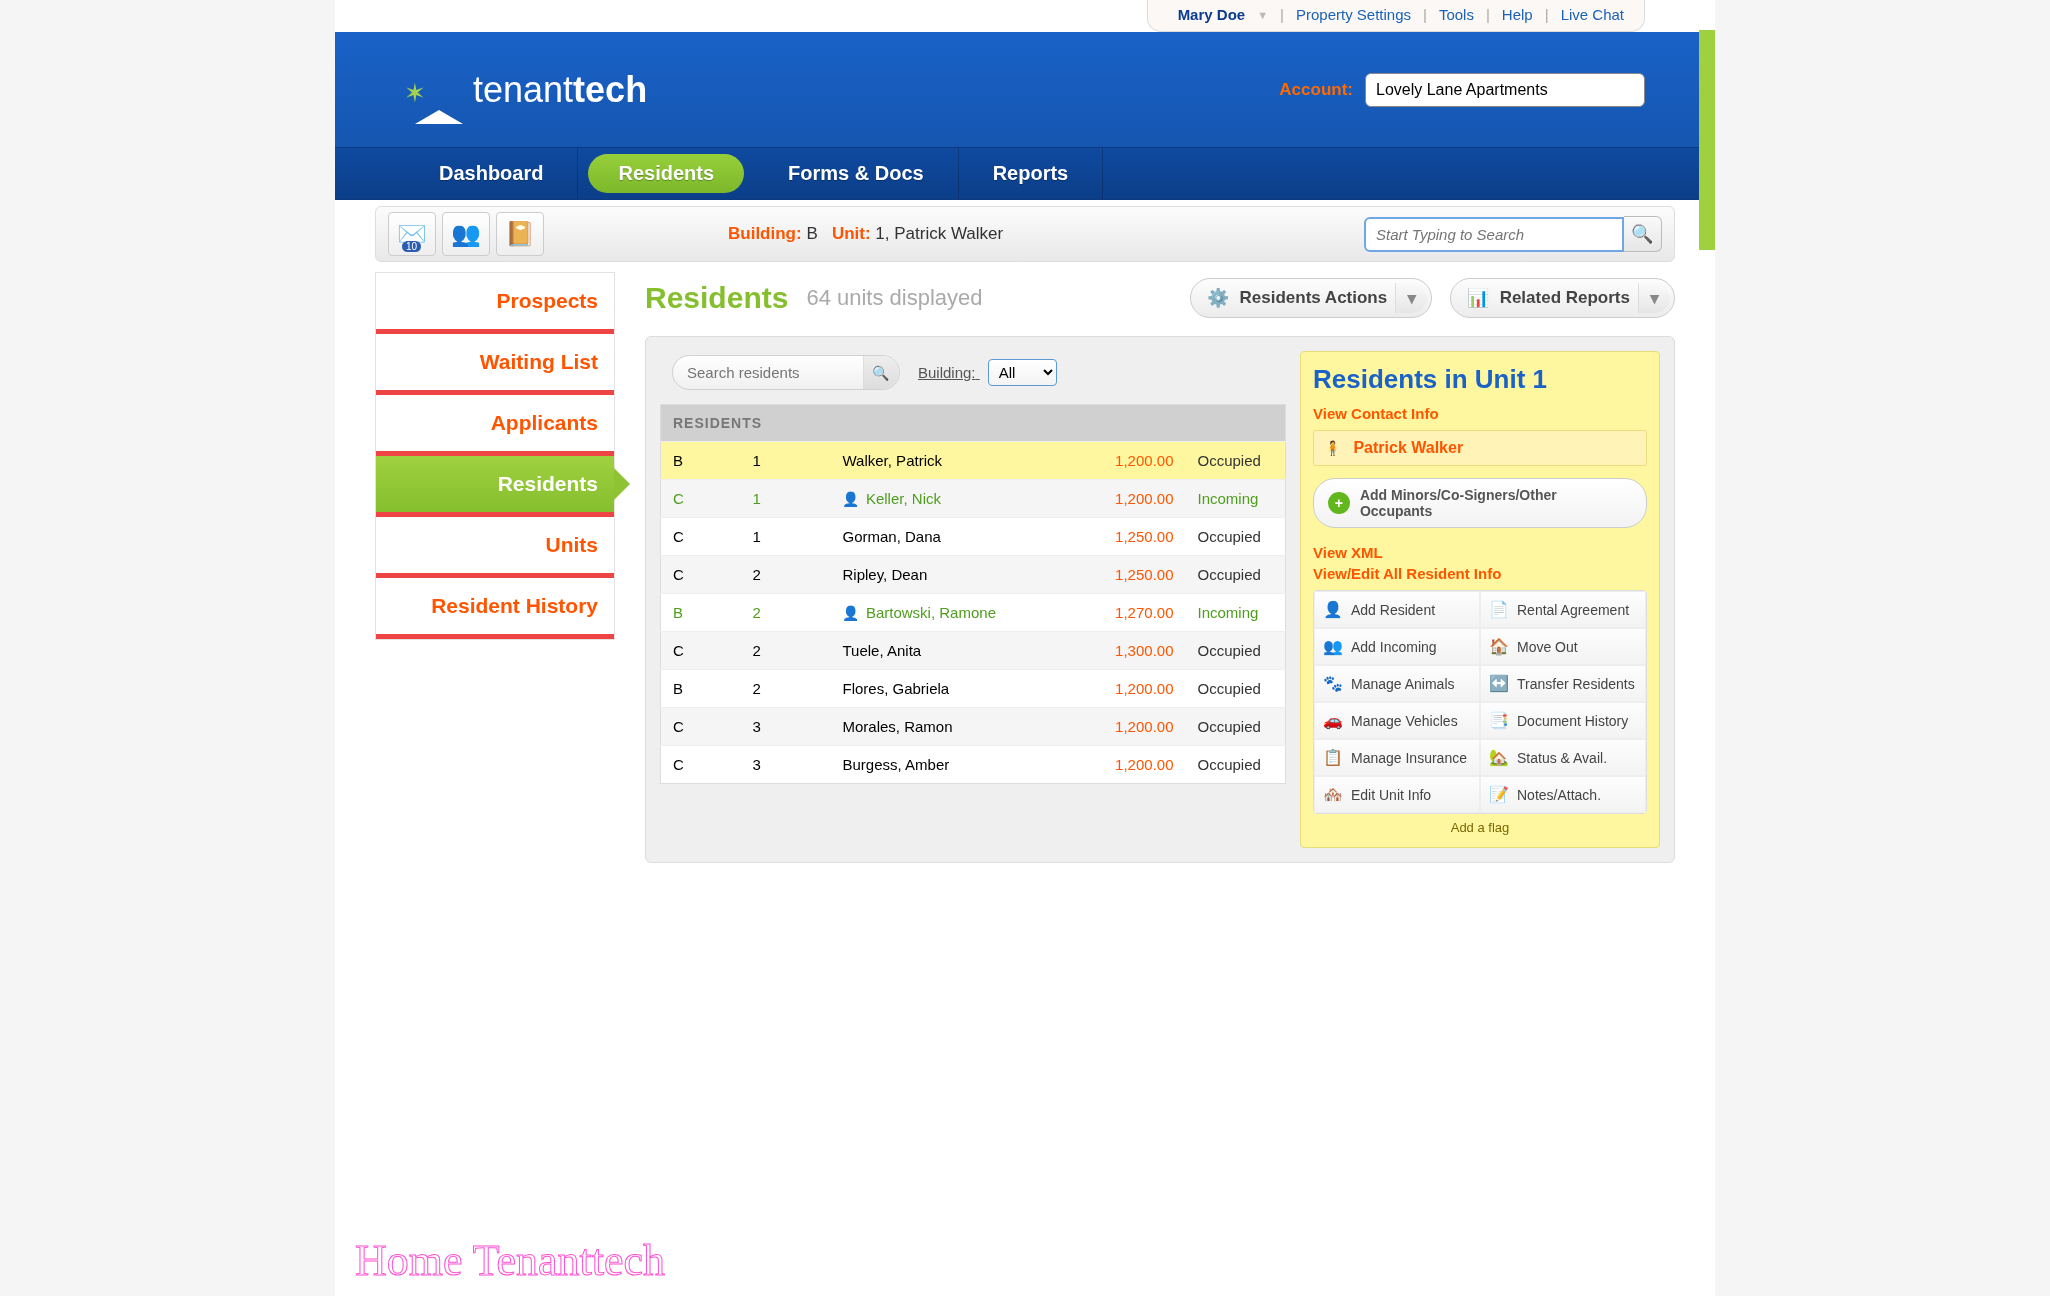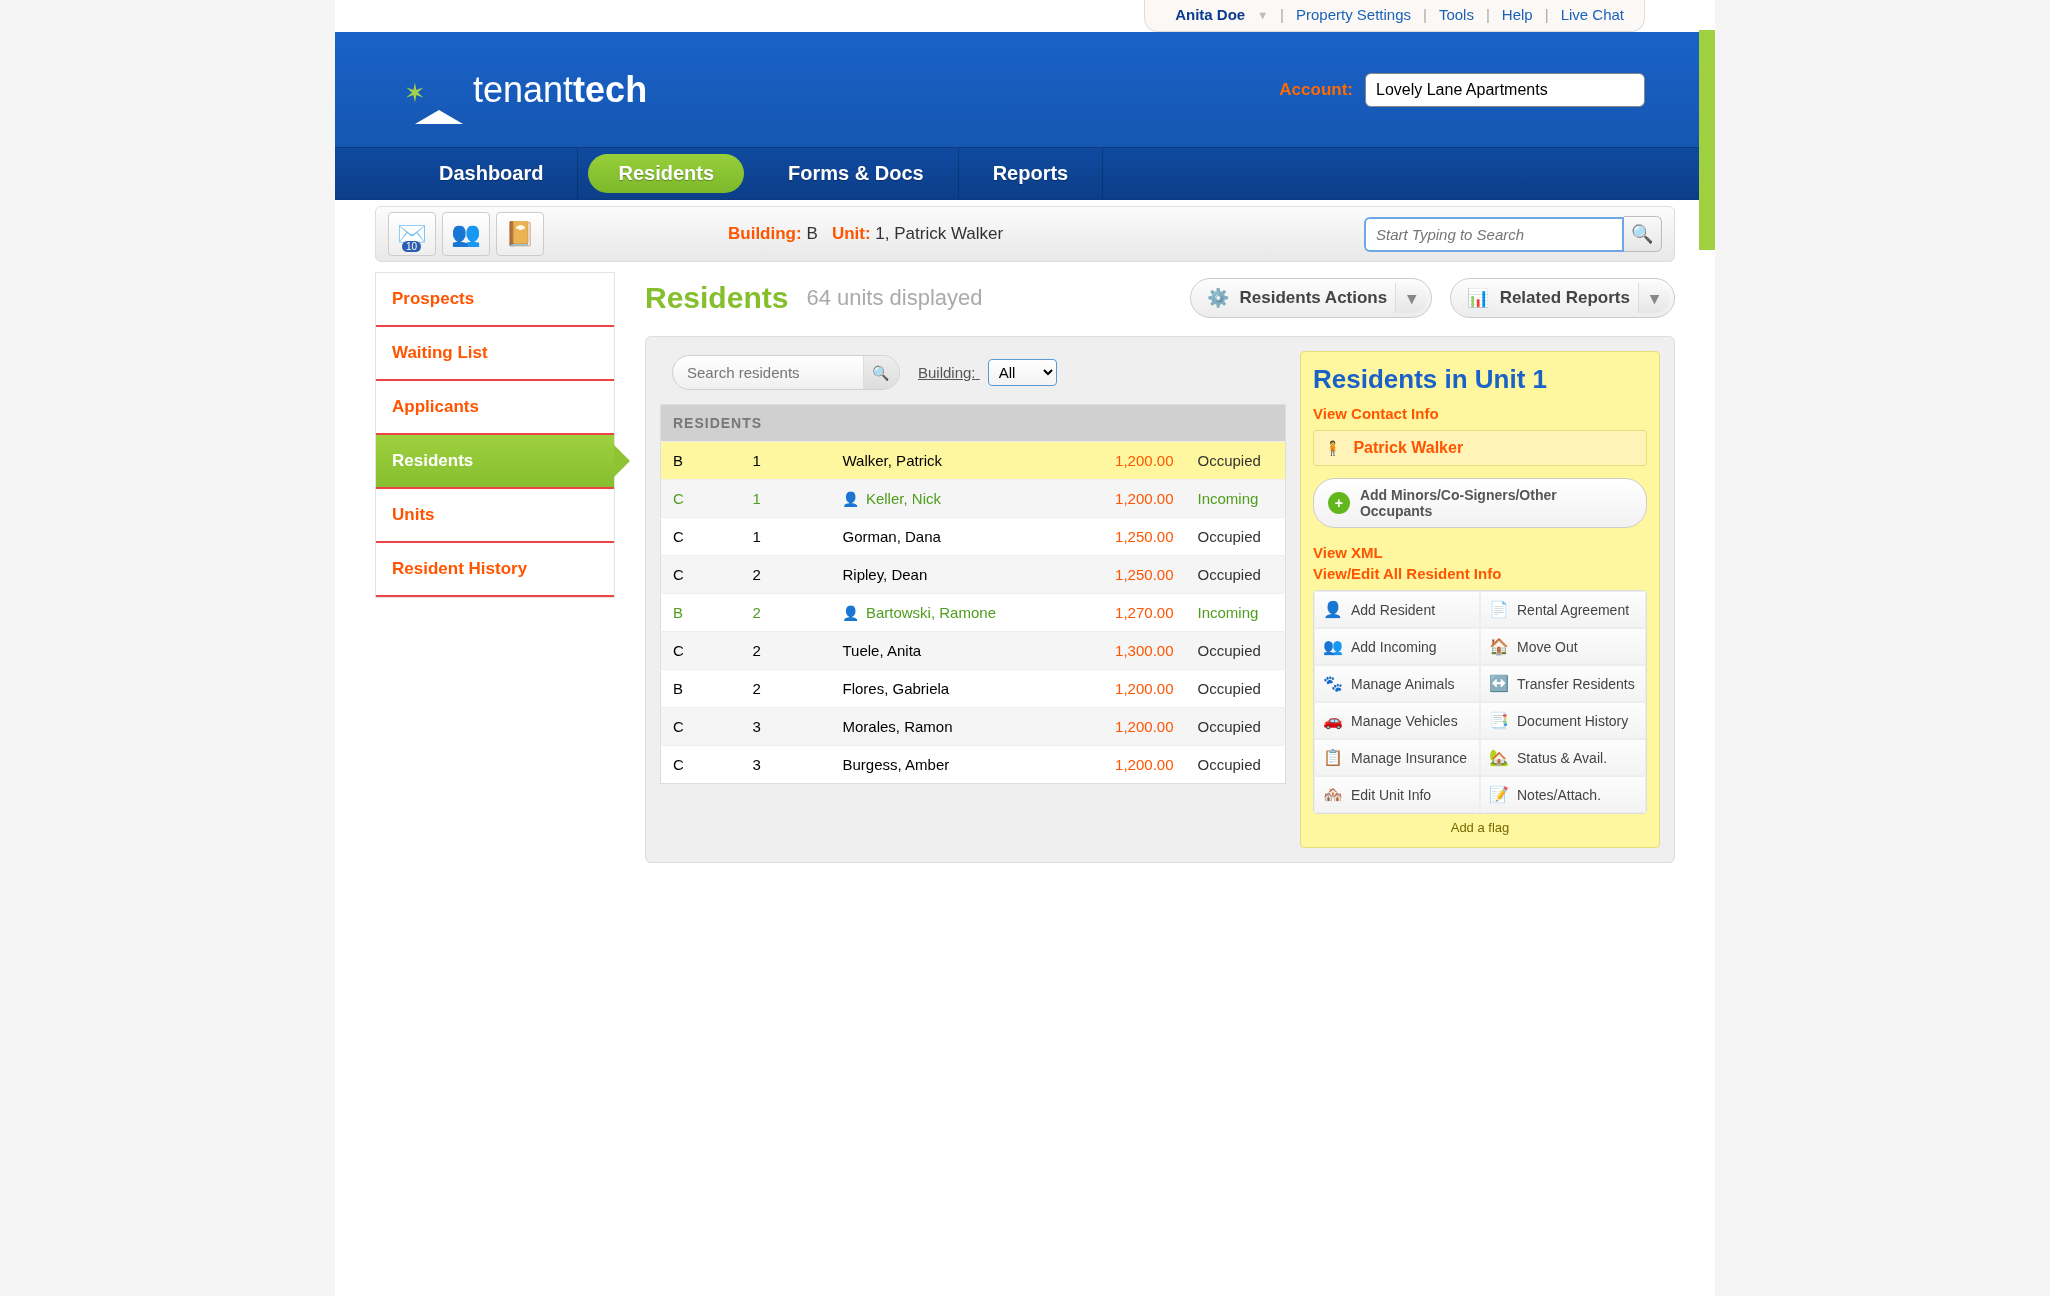--- a/index.html
+++ b/index.html
@@ -184,26 +184,27 @@
   .left-col {
     width: 240px;
     flex-shrink:0;
   }
   .left-menu {
     border:1px solid #e3e3e3;
     background:#fff;
   }
   .left-menu .item {
     padding: 16px 16px;
-    font-size: 17px;
+    font-size: 21px;
     font-weight:bold;
     color:#ff5500;
-    border-bottom:2px solid #ef4444;
+    border-bottom:5px solid #ef4444;
     cursor:pointer;
     position:relative;
+    text-align:right;
   }
   .left-menu .item.active {
     background: linear-gradient(to bottom,#9fd03f,#86bf2e);
     color:#fff;
   }
   .left-menu .item.active::after {
     content:'';
     position:absolute;
     right:-16px; top:50%;
     transform:translateY(-50%);
@@ -417,21 +418,21 @@
     background:#9fd03f;
   }
 </style>
 </head>
 <body>
 
 <div class="app">
   <div class="greenbar"></div>
 
   <div class="util-bar">
-    <a class="user">Anita Doe</a>
+    <a class="user">Mary Doe</a>
       <span class="caret">▼</span>
     <span class="sep">|</span>
     <a>Property Settings</a>
     <span class="sep">|</span>
     <a>Tools</a>
     <span class="sep">|</span>
     <a>Help</a>
     <span class="sep">|</span>
     <a>Live Chat</a>
   </div>
@@ -661,13 +662,14 @@
                 <span class="ico">📝</span>
                 <span>Notes/Attach.</span>
               </div>
             </div>
           <div class="add-flag">Add a flag</div>
         </div>
       </div>
     </div>
   </div>
 
+  <div class="watermark">Home Tenanttech</div>
 </div>
 
 </body></html>

